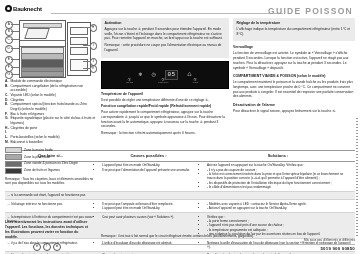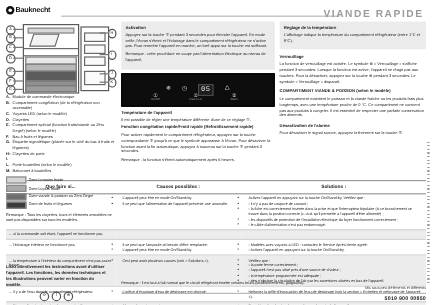--- a/index.html
+++ b/index.html
@@ -90,21 +90,21 @@
 <body>
 
 <div class="page">
 
   <div class="hdr">
     <div class="brand">
       <span class="brand-mark"></span>
       <span class="brand-name">Bauknecht</span>
     </div>
     <div class="hdr-rule"></div>
-    <div class="guide-title">VIANDE RAPIDE</div>
+    <div class="guide-title">GUIDE POISSON</div>
   </div>
 
   <div class="top">
 
     <div class="col-left">
 
       <div class="fridge-wrap">
 
         <div class="cal" style="left:0;top:3px;"><span class="ring">A</span></div>
         <div class="cal" style="left:0;top:10px;"><span class="ring">B</span></div>

